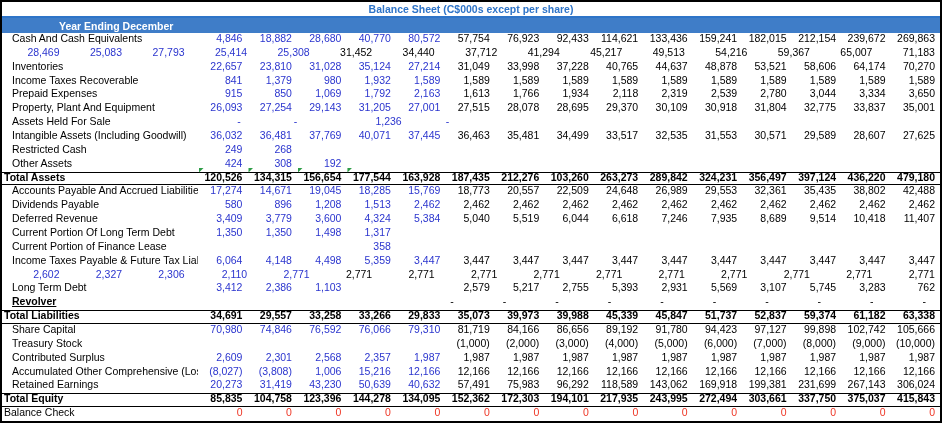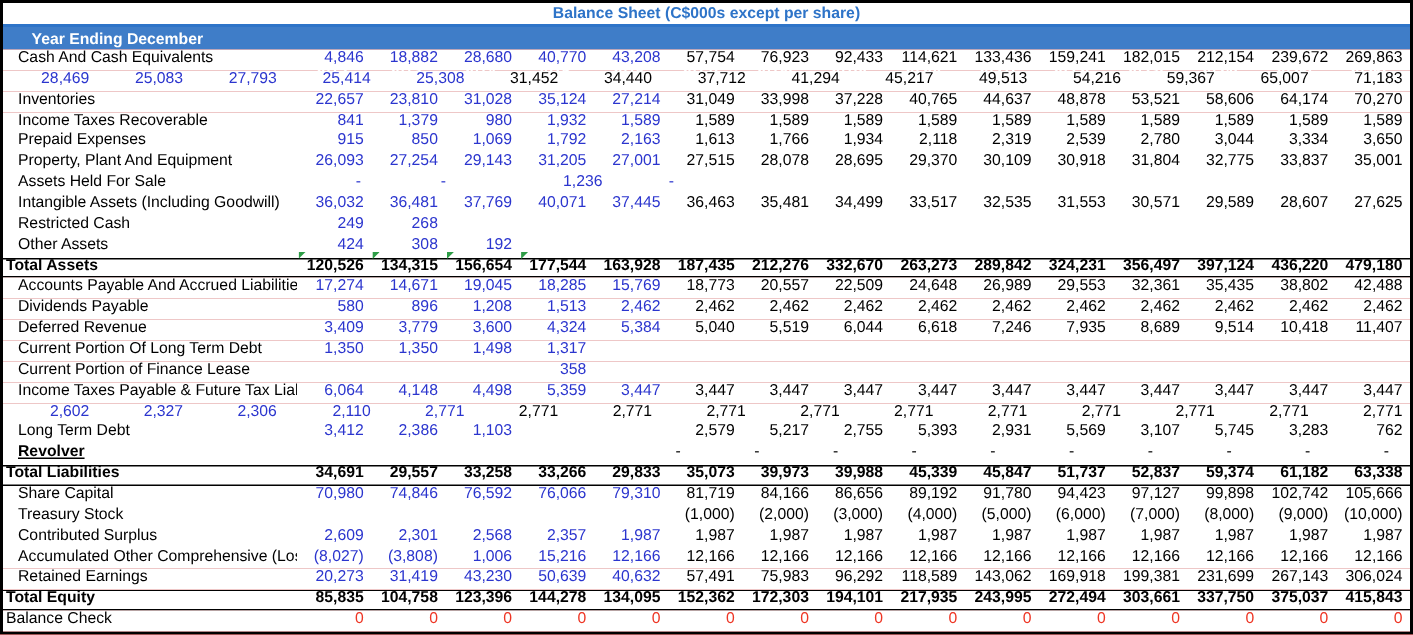--- a/index.html
+++ b/index.html
@@ -11,32 +11,32 @@
     --flag-green:#2E9D47;
   }
   *{box-sizing:border-box;margin:0;padding:0;}
   body{
     width:942px;height:423px;background:#fff;
     font-family:"Liberation Sans","DejaVu Sans",sans-serif;
     font-size:10.5px;color:#000;overflow:hidden;
   }
   .sheet{
     width:942px;height:423px;border:2px solid #000;
-    display:flex;flex-direction:column;background:#b91c1c;
+    display:flex;flex-direction:column;background:#3b82f6;
   }
   .title-row{
     height:16px;flex:0 0 16px;line-height:14px;text-align:center;
     font-weight:bold;color:var(--title-text);
     border-bottom:2px solid var(--title-text);background:#fff;
   }
   .header-row{
     height:15px;flex:0 0 15px;display:flex;align-items:center;
     background:var(--header-bg);color:#fff;font-weight:bold;
   }
-  .header-row .hlabel{width:196px;padding-left:19px;white-space:nowrap;overflow:hidden;}
+  .header-row .hlabel{width:196px;padding-left:19px;white-space:nowrap;overflow:hidden;margin-left:38px;}
   .header-row .year{flex:1;text-align:center;padding-right:5px;white-space:nowrap;margin-top:45px;}
   .body{flex:1;display:flex;flex-direction:column;}
   .row{flex:1;display:flex;background:#fff;}
   .cell{position:relative;line-height:1;}
   .cell.label{width:196px;white-space:nowrap;overflow:hidden;padding-left:10px;}
   .cell.val{flex:1;text-align:right;padding-right:5px;white-space:nowrap;}
   .cell.val.dash{padding-right:14px;}
   .hist{color:var(--input-value);}
   .calc{color:var(--calc-value);}
   .row.total{font-weight:bold;box-shadow:inset 0 1px 0 #000, inset 0 -1px 0 #000;}
@@ -75,21 +75,21 @@
       <div class="year">2026F</div>
     </div>
   <div class="body">
 
   <div class="row item">
         <div class="cell label">Cash And Cash Equivalents</div>
         <div class="cell val hist">4,846</div>
         <div class="cell val hist">18,882</div>
         <div class="cell val hist">28,680</div>
         <div class="cell val hist">40,770</div>
-        <div class="cell val hist">43,208</div>
+        <div class="cell val hist">80,572</div>
         <div class="cell val calc">57,754</div>
         <div class="cell val calc">76,923</div>
         <div class="cell val calc">92,433</div>
         <div class="cell val calc">114,621</div>
         <div class="cell val calc">133,436</div>
         <div class="cell val calc">159,241</div>
         <div class="cell val calc">182,015</div>
         <div class="cell val calc">212,154</div>
         <div class="cell val calc">239,672</div>
         <div class="cell val calc">269,863</div>
@@ -257,21 +257,21 @@
       </div>
       <div class="row total">
         <div class="cell label">Total Assets</div>
         <div class="cell val">120,526<span class="flag"></span></div>
         <div class="cell val">134,315<span class="flag"></span></div>
         <div class="cell val">156,654<span class="flag"></span></div>
         <div class="cell val">177,544<span class="flag"></span></div>
         <div class="cell val">163,928</div>
         <div class="cell val">187,435</div>
         <div class="cell val">212,276</div>
-        <div class="cell val">332,670</div>
+        <div class="cell val">103,260</div>
         <div class="cell val">263,273</div>
         <div class="cell val">289,842</div>
         <div class="cell val">324,231</div>
         <div class="cell val">356,497</div>
         <div class="cell val">397,124</div>
         <div class="cell val">436,220</div>
         <div class="cell val">479,180</div>
       </div>
       <div class="row item">
         <div class="cell label">Accounts Payable And Accrued Liabilitie:</div>

